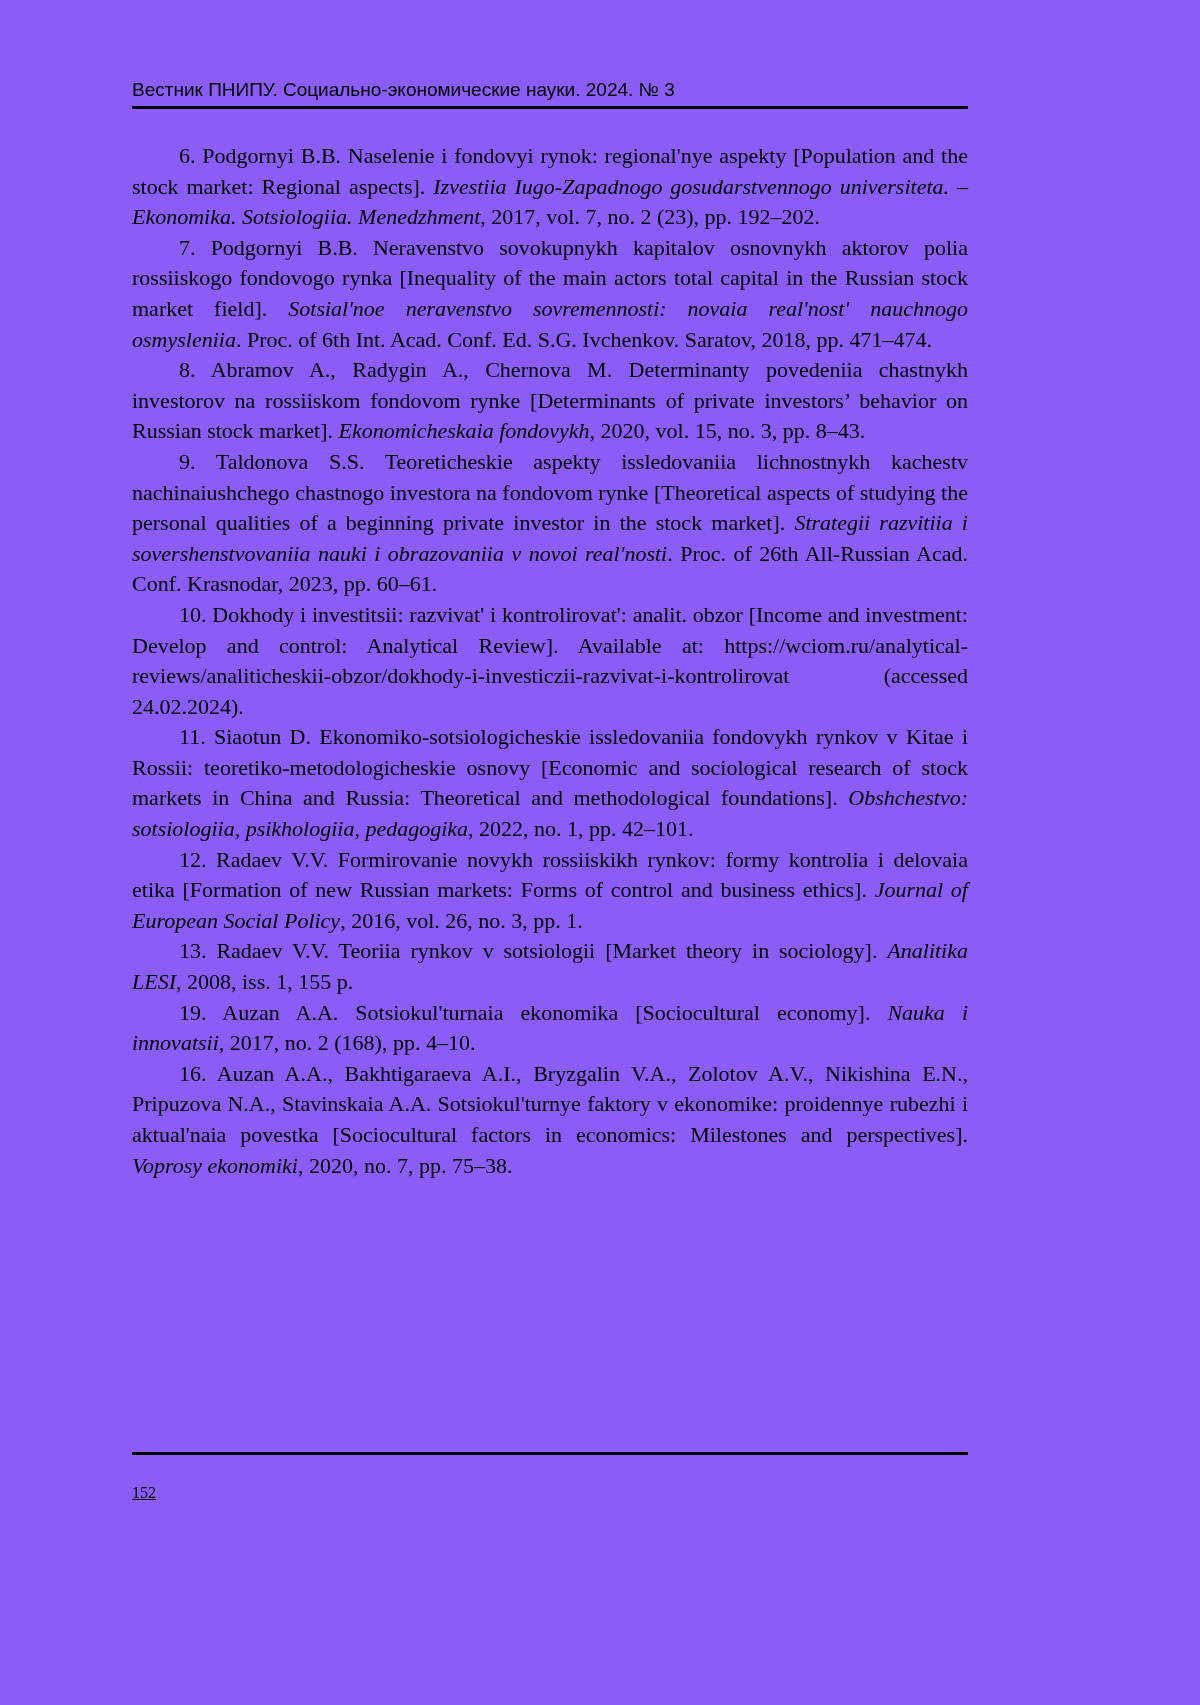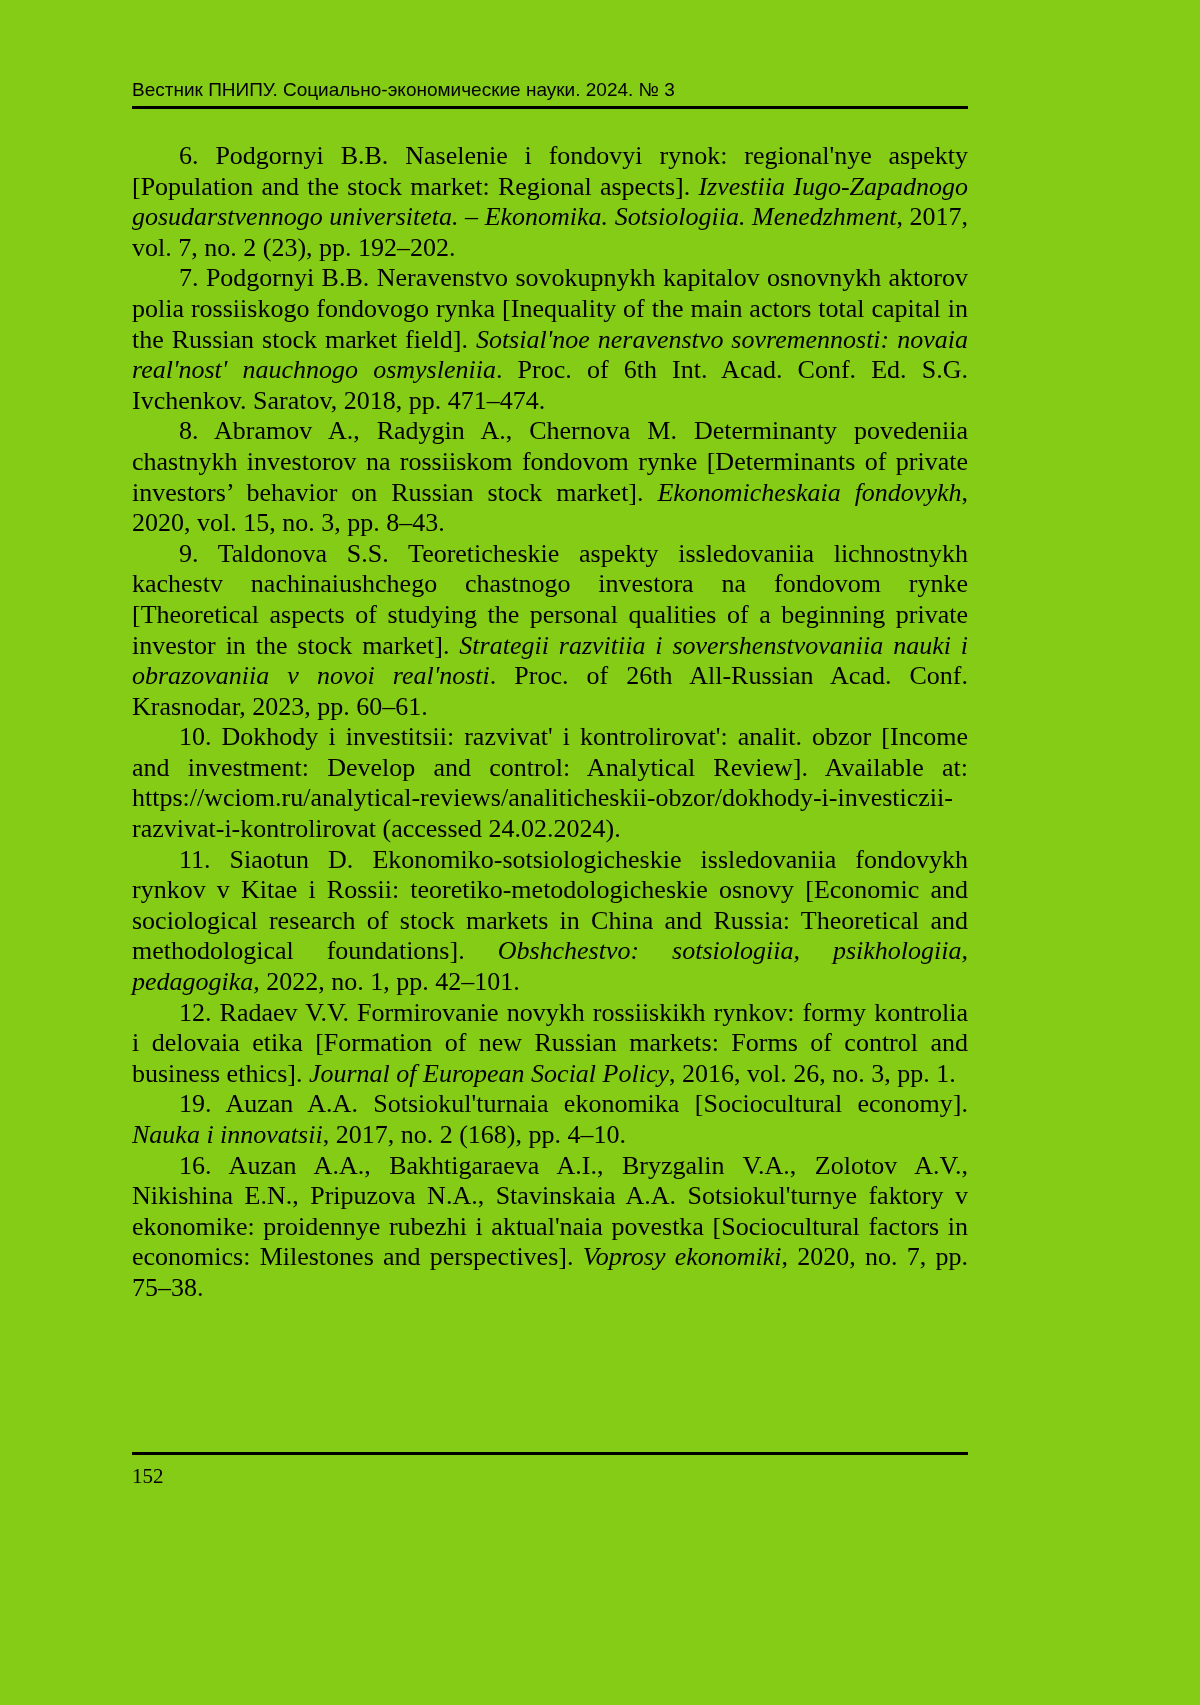--- a/index.html
+++ b/index.html
@@ -2,21 +2,21 @@
 <html lang="ru"><head>
 <meta charset="utf-8">
 <style>
   * { margin: 0; padding: 0; box-sizing: border-box; }
   html, body { background: #e9e9e9; }
   .page {
     position: relative;
     width: 1200px;
     height: 1705px;
     margin: 0 auto;
-    background: #84cc16;
+    background: #8b5cf6;
     color: #000000;
     font-family: "Liberation Serif", serif;
     overflow: hidden;
     padding-left: 29px;
   }
   .header {
     position: absolute;
     left: 132px;
     top: 78px;
     width: 836px;
@@ -30,64 +30,66 @@
   .header-rule {
     margin-top: 5px;
     height: 3px;
     background: #000000;
   }
   .refs {
     position: absolute;
     left: 132px;
     top: 141px;
     width: 836px;
-    font-size: 26px;
+    font-size: 22px;
     line-height: 30.6px;
     text-align: justify;
   }
   .ref {
     margin: 0;
     text-indent: 47px;
   }
   .ref em { font-style: italic; }
   .footer {
     position: absolute;
     left: 132px;
     top: 1452px;
     width: 836px;
   }
   .footer-rule {
     height: 3px;
     background: #000000;
   }
   .page-number {
-    margin-top: 9px;
-    font-size: 21px;
+    margin-top: 26px;
+    font-size: 16px;
     line-height: 24px;
     text-align: left;
+    text-decoration: underline;
   }
 </style>
 </head>
 <body>
 
 <div class="page">
 
   <header class="header">
     <div class="header-title">Вестник ПНИПУ. Социально-экономические науки. 2024. № 3</div>
     <div class="header-rule"></div>
   </header>
 
   <main class="refs">
     <p class="ref"><span>6. Podgornyi B.B. Naselenie i fondovyi rynok: regional'nye aspekty [Population and the stock market: Regional aspects]. </span><em>Izvestiia Iugo-Zapadnogo gosudarstvennogo universiteta. – Ekonomika. Sotsiologiia. Menedzhment</em><span>, 2017, vol. 7, no. 2 (23), pp. 192–202.</span></p>
     <p class="ref"><span>7. Podgornyi B.B. Neravenstvo sovokupnykh kapitalov osnovnykh aktorov polia rossiiskogo fondovogo rynka [Inequality of the main actors total capital in the Russian stock market field]. </span><em>Sotsial'noe neravenstvo sovremennosti: novaia real'nost' nauchnogo osmysleniia</em><span>. Proc. of 6th Int. Acad. Conf. Ed. S.G. Ivchenkov. Saratov, 2018, pp. 471–474.</span></p>
     <p class="ref"><span>8. Abramov A., Radygin A., Chernova M. Determinanty povedeniia chastnykh investorov na rossiiskom fondovom rynke [Determinants of private investors’ behavior on Russian stock market]. </span><em>Ekonomicheskaia fondovykh</em><span>, 2020, vol. 15, no. 3, pp. 8–43.</span></p>
     <p class="ref"><span>9. Taldonova S.S. Teoreticheskie aspekty issledovaniia lichnostnykh kachestv nachinaiushchego chastnogo investora na fondovom rynke [Theoretical aspects of studying the personal qualities of a beginning private investor in the stock market]. </span><em>Strategii razvitiia i sovershenstvovaniia nauki i obrazovaniia v novoi real'nosti</em><span>. Proc. of 26th All-Russian Acad. Conf. Krasnodar, 2023, pp. 60–61.</span></p>
     <p class="ref"><span>10. Dokhody i investitsii: razvivat' i kontrolirovat': analit. obzor [Income and investment: Develop and control: Analytical Review]. Available at: https://wciom.ru/analytical-reviews/analiticheskii-obzor/dokhody-i-investiczii-razvivat-i-kontrolirovat (accessed 24.02.2024).</span></p>
     <p class="ref"><span>11. Siaotun D. Ekonomiko-sotsiologicheskie issledovaniia fondovykh rynkov v Kitae i Rossii: teoretiko-metodologicheskie osnovy [Economic and sociological research of stock markets in China and Russia: Theoretical and methodological foundations]. </span><em>Obshchestvo: sotsiologiia, psikhologiia, pedagogika</em><span>, 2022, no. 1, pp. 42–101.</span></p>
     <p class="ref"><span>12. Radaev V.V. Formirovanie novykh rossiiskikh rynkov: formy kontrolia i delovaia etika [Formation of new Russian markets: Forms of control and business ethics]. </span><em>Journal of European Social Policy</em><span>, 2016, vol. 26, no. 3, pp. 1.</span></p>
+    <p class="ref"><span>13. Radaev V.V. Teoriia rynkov v sotsiologii [Market theory in sociology]. </span><em>Analitika LESI</em><span>, 2008, iss. 1, 155 p.</span></p>
     <p class="ref"><span>19. Auzan A.A. Sotsiokul'turnaia ekonomika [Sociocultural economy]. </span><em>Nauka i innovatsii</em><span>, 2017, no. 2 (168), pp. 4–10.</span></p>
     <p class="ref"><span>16. Auzan A.A., Bakhtigaraeva A.I., Bryzgalin V.A., Zolotov A.V., Nikishina E.N., Pripuzova N.A., Stavinskaia A.A. Sotsiokul'turnye faktory v ekonomike: proidennye rubezhi i aktual'naia povestka [Sociocultural factors in economics: Milestones and perspectives]. </span><em>Voprosy ekonomiki</em><span>, 2020, no. 7, pp. 75–38.</span></p>
   </main>
 
   <footer class="footer">
     <div class="footer-rule"></div>
     <div class="page-number">152</div>
   </footer>
 
 </div>

